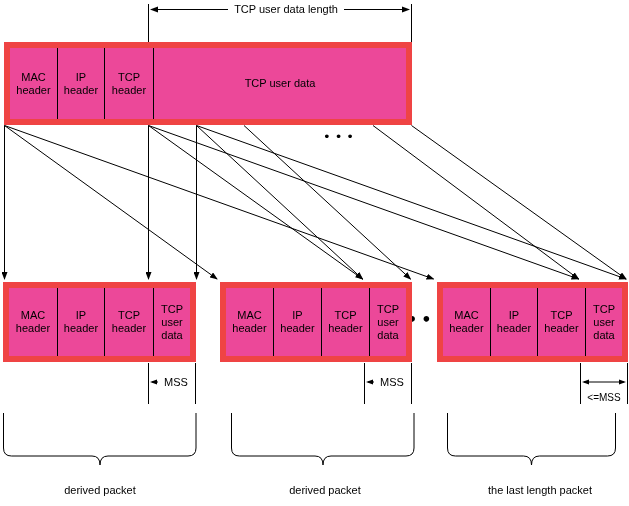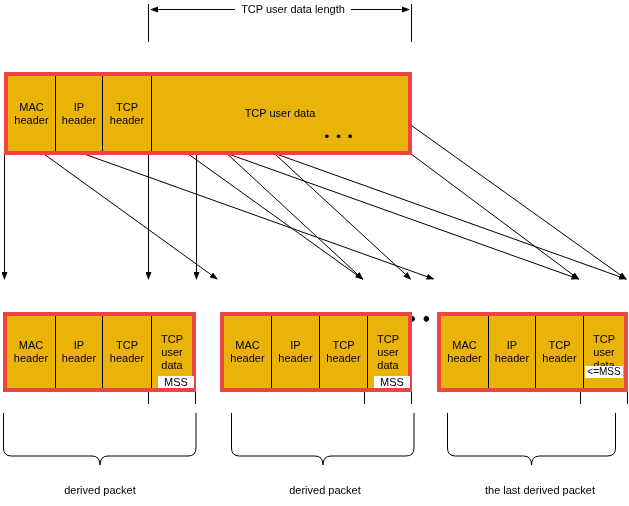--- a/index.html
+++ b/index.html
@@ -2,21 +2,21 @@
 <html><head>
 <meta charset="utf-8">
 <style>
   html,body{margin:0;padding:0;background:#fff;}
   #stage{
     position:relative;width:629px;height:506px;background:#ffffff;
     font-family:"Liberation Sans", sans-serif;font-size:11px;color:#000;
     overflow:hidden;
   }
   #lines{position:absolute;left:0;top:0;width:629px;height:506px;}
-  .box{position:absolute;border:4px solid #ef4444;box-sizing:border-box;display:flex;background:#eab308;margin-top:30px;}
+  .box{position:absolute;border:6px solid #ef4444;box-sizing:border-box;display:flex;background:#ec4899;}
   .cell{
     box-sizing:border-box;border-right:1px solid #000;
     display:flex;align-items:center;justify-content:center;
     text-align:center;white-space:pre-line;line-height:13px;
   }
   .cell:last-child{border-right:none;flex:1;}
   .lbl{position:absolute;text-align:center;line-height:13px;}
   .dimlbl{background:#fff;padding:0 3px;}
   .mss{position:absolute;text-align:center;background:#fff;padding:0 4px;line-height:12px;}
   .dots{position:absolute;letter-spacing:4px;line-height:10px;font-family:"DejaVu Sans", sans-serif;}
@@ -78,21 +78,21 @@
       <polygon fill="#000" stroke="none" points="626,382 619,379.5 619,384.5"></polygon>
     </g>
 
     <g stroke="#000" stroke-width="1" fill="none">
       <path d="M3.5,413 L3.5,448 Q3.5,456 11.5,456 L92,456 Q100,456 100,465 Q100,456 108,456 L188,456 Q196,456 196,448 L196,413"></path>
       <path d="M231.5,413 L231.5,448 Q231.5,456 239.5,456 L315,456 Q323,456 323,465 Q323,456 331,456 L406,456 Q414,456 414,448 L414,413"></path>
       <path d="M447.5,413 L447.5,448 Q447.5,456 455.5,456 L523.5,456 Q531.5,456 531.5,465 Q531.5,456 539.5,456 L607.5,456 Q615.5,456 615.5,448 L615.5,413"></path>
     </g>
   </svg>
 
-  <div class="lbl dimlbl" style="left:235px;top:3px;width:110px;">TCP user data length</div>
+  <div class="lbl dimlbl" style="left:228px;top:3px;width:110px;">TCP user data length</div>
 
   <div class="box" style="left:4px;top:42px;width:408px;height:83px;">
     <div class="cell" style="width:48px;">MAC
 header</div>
     <div class="cell" style="width:47px;">IP
 header</div>
     <div class="cell" style="width:49px;">TCP
 header</div>
     <div class="cell">TCP user data</div>
   </div>
@@ -131,19 +131,19 @@
 header</div>
     <div class="cell" style="width:48px;">TCP
 header</div>
     <div class="cell">TCP
 user
 data</div>
   </div>
 
   <div class="mss" style="left:158px;top:376px;width:28px;">MSS</div>
   <div class="mss" style="left:374px;top:376px;width:28px;">MSS</div>
-  <div class="mss" style="left:585px;top:366px;width:38px;font-size:10px;padding:0;">&lt;=MSS</div>
+  <div class="mss" style="left:585px;top:392px;width:38px;font-size:10px;padding:0;">&lt;=MSS</div>
 
   <div class="lbl" style="left:30px;top:484px;width:140px;">derived packet</div>
   <div class="lbl" style="left:255px;top:484px;width:140px;">derived packet</div>
-  <div class="lbl" style="left:450px;top:484px;width:180px;">the last derived packet</div>
+  <div class="lbl" style="left:450px;top:484px;width:180px;">the last length packet</div>
 
 </div>
 
 </body></html>

